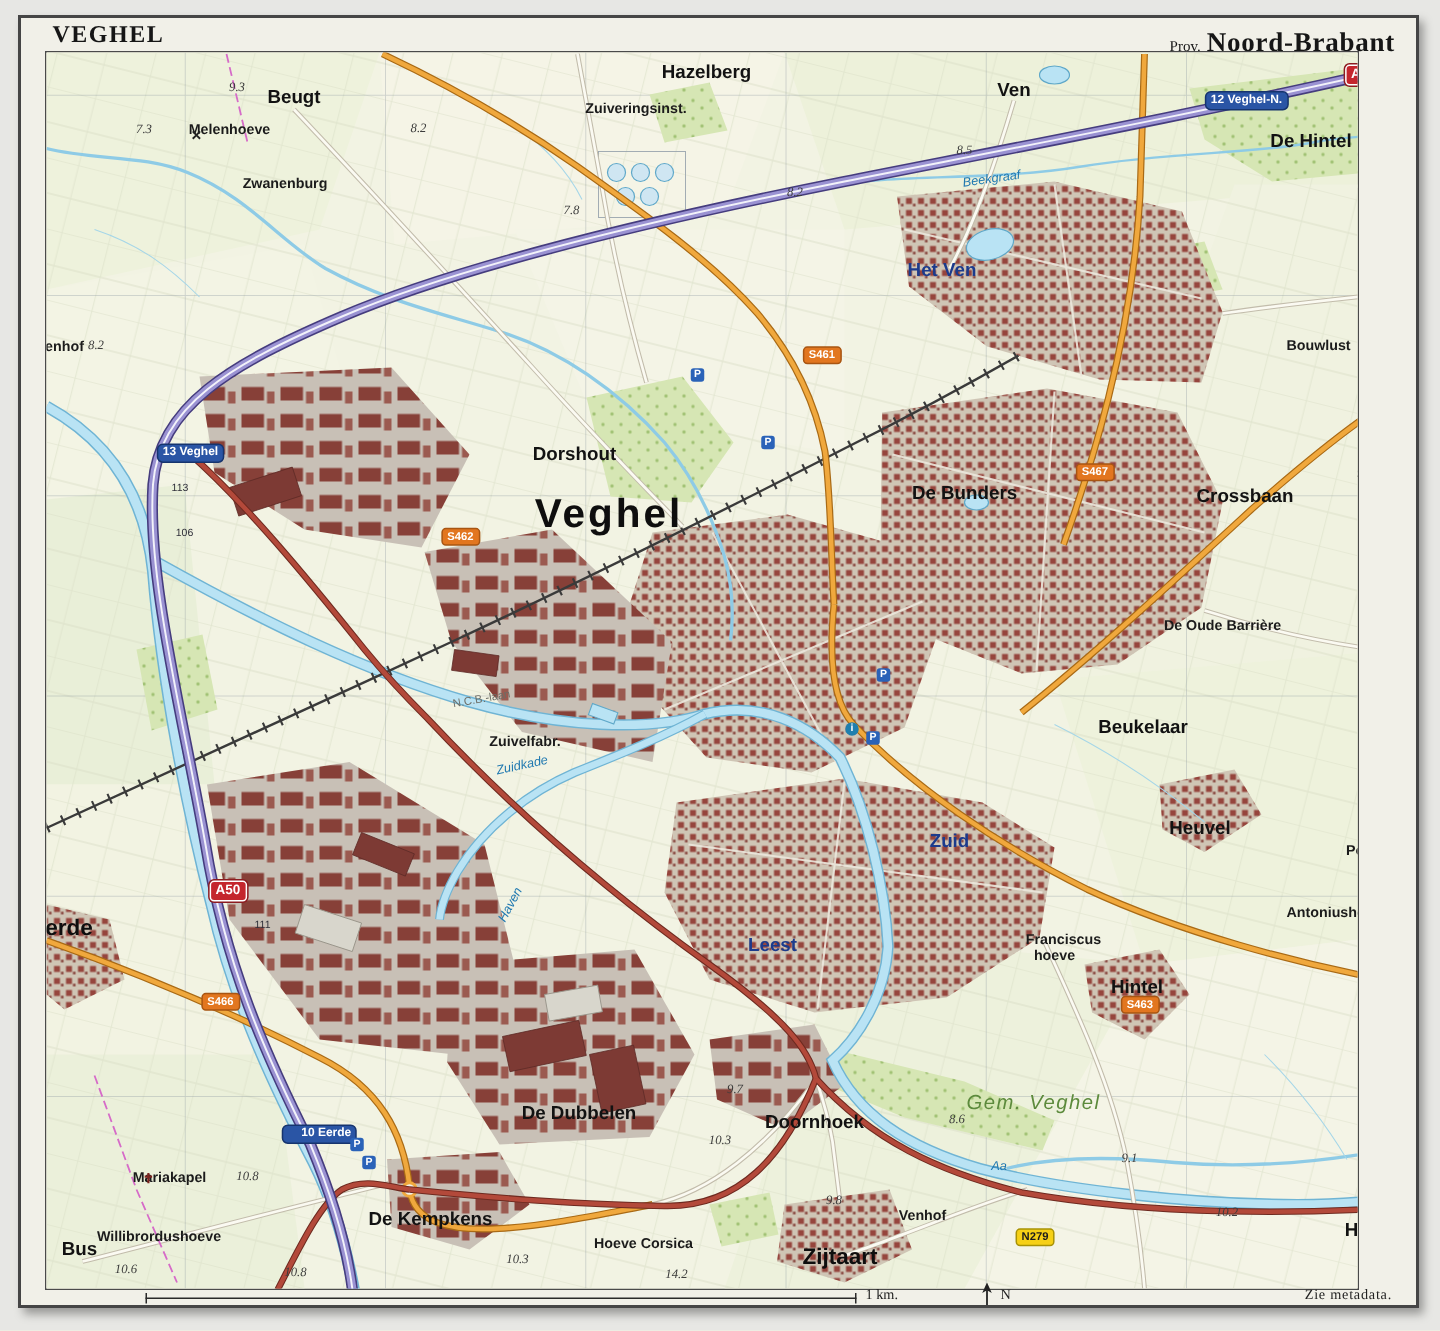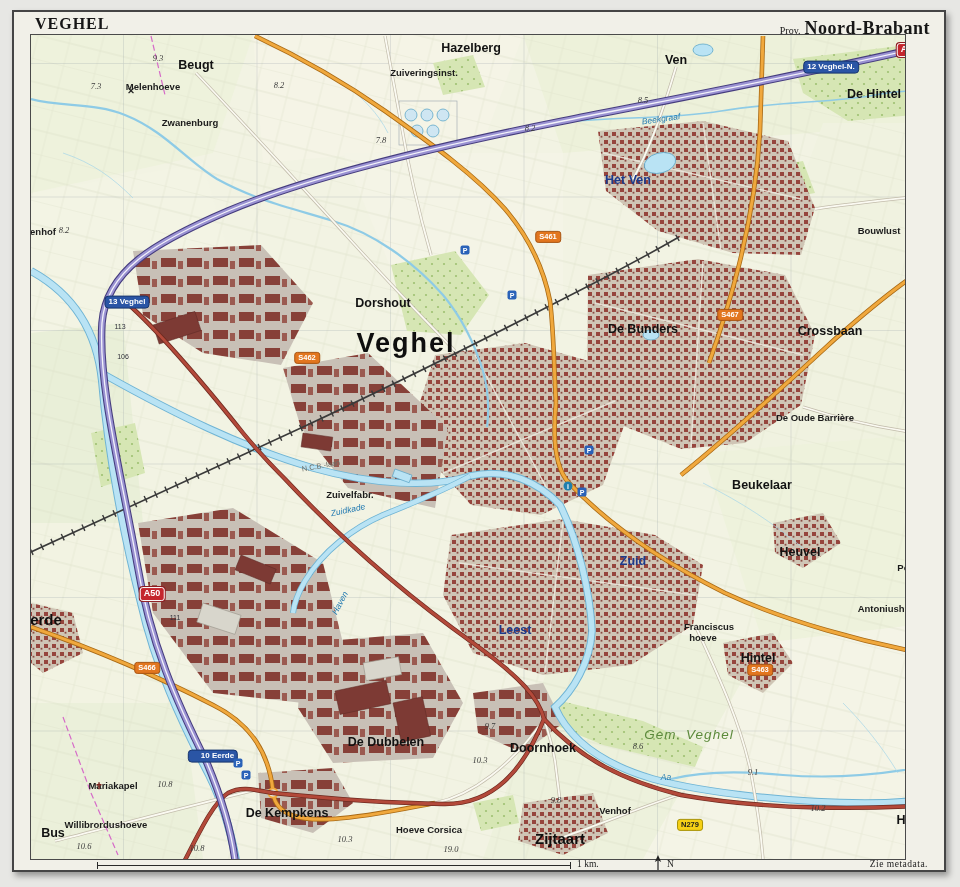--- a/index.html
+++ b/index.html
@@ -318,21 +318,21 @@
           <span class="lbl k-height" style="left: 907px; top: 312px;">9.6</span>
           <span class="lbl k-height" style="left: 487px; top: 723px;">9.7</span>
           <span class="lbl k-height" style="left: 477px; top: 757px;">10.3</span>
           <span class="lbl k-height" style="left: 553px; top: 797px;">9.8</span>
           <span class="lbl k-height" style="left: 738px; top: 769px; padding-left: 24px;">9.1</span>
           <span class="lbl k-height" style="left: 635px; top: 743px;">8.6</span>
           <span class="lbl k-height" style="left: 815px; top: 805px;">10.2</span>
           <span class="lbl k-height" style="left: 162px; top: 781px;">10.8</span>
           <span class="lbl k-height" style="left: 81px; top: 843px;">10.6</span>
           <span class="lbl k-height" style="left: 342px; top: 836px;">10.3</span>
-          <span class="lbl k-height" style="left: 448px; top: 846px;">19.0</span>
+          <span class="lbl k-height" style="left: 448px; top: 846px;">14.2</span>
           <span class="lbl k-height" style="left: 194px; top: 845px;">10.8</span>
           <span class="lbl k-hm" style="left: 117px; top: 323px;">113</span>
           <span class="lbl k-hm" style="left: 120px; top: 353px;">106</span>
           <span class="lbl k-hm" style="left: 172px; top: 614px;">111</span>
           <span class="shield sh-a" style="left: 906px; top: 47px;">A50</span>
           <span class="shield sh-a" style="left: 149px; top: 591px;">A50</span>
           <span class="shield sh-n" style="left: 687px; top: 822px;">N279</span>
           <span class="shield sh-s" style="left: 545px; top: 234px;">S461</span>
           <span class="shield sh-s" style="left: 304px; top: 355px;">S462</span>
           <span class="shield sh-s" style="left: 757px; top: 667px;">S463</span>

